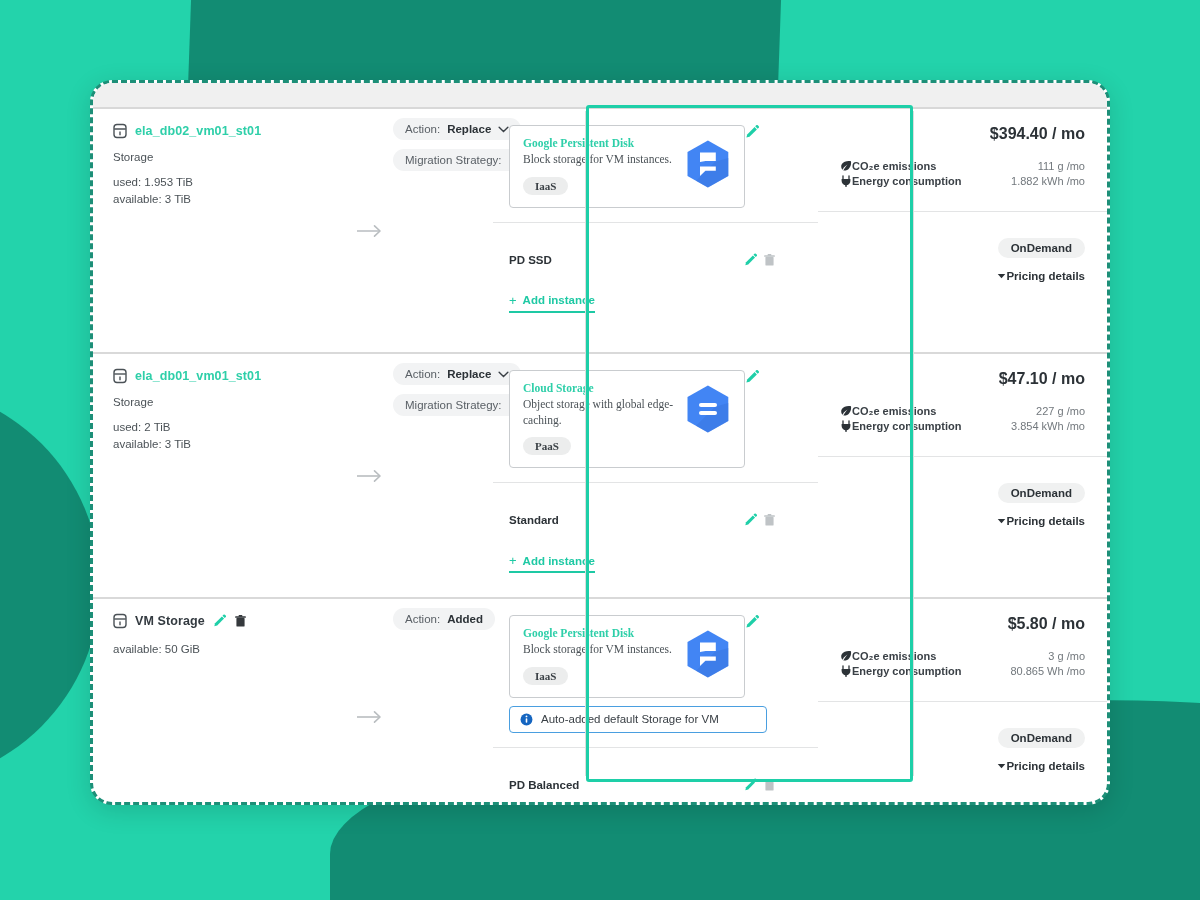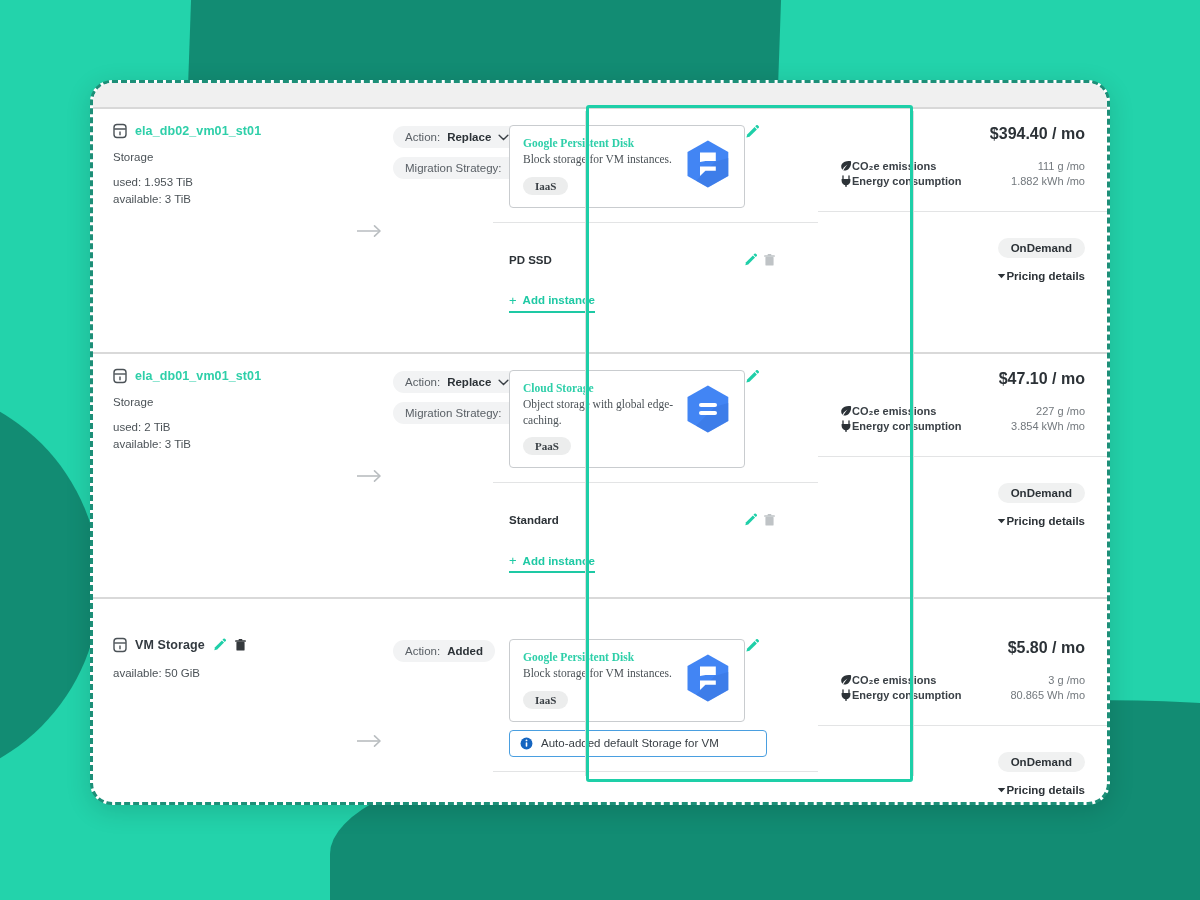--- a/index.html
+++ b/index.html
@@ -98,21 +98,21 @@
     left: 262px;
     display: flex; align-items: center;
   }
   .arrow-svg { width: 30px; height: 20px; }
 
   
   .col-ctrl {
     width: 95px;
     padding-top: 5px;
     position: absolute;
-    left: 300px; top: 12px; text-align: right;
+    left: 300px; top: 4px; text-align: right;
   }
   .pill {
     display: inline-flex;
     align-items: center;
     gap: 7px;
     background: #f2f3f4;
     border-radius: 14px;
     padding: 5px 12px;
     font-size: 11.5px;
     color: #5a6066;
@@ -436,21 +436,21 @@
           <hr class="cost-sep">
           <div><span class="ondemand">OnDemand</span></div>
           <div class="pricing-details">
             <svg class="caret">
               <use href="#ic-caret"></use>
             </svg>
             <span>Pricing details</span>
           </div>
         </div>
       </div>
-      <div class="row" style="height: 207px; margin-top: 24px;">
+      <div class="row" style="height: 207px;">
         <div class="col-src">
           <div class="src-title-line">
             <svg class="disk-icon">
               <use href="#ic-disk"></use>
             </svg>
             <span class="src-name plain">VM Storage</span>
             <svg class="mini-ic">
               <use href="#ic-pencil-dark"></use>
             </svg>
             <svg class="mini-ic">

